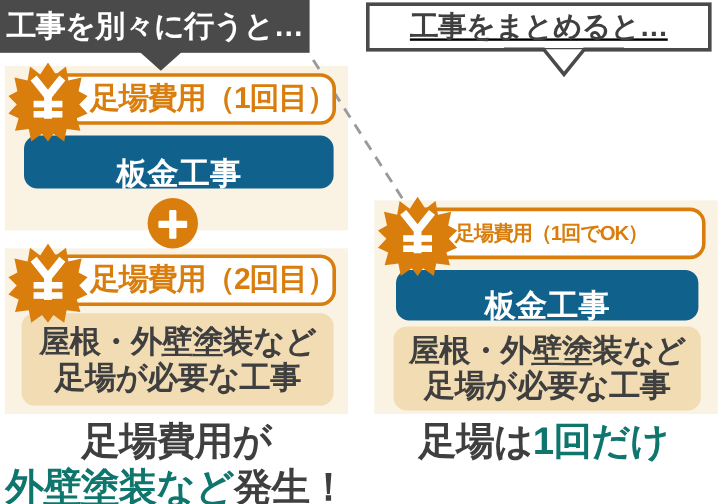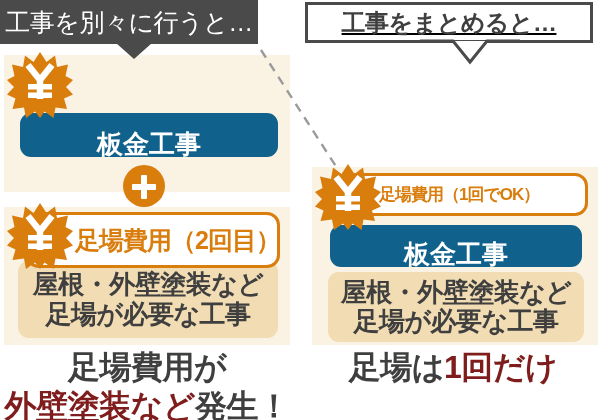--- a/index.html
+++ b/index.html
@@ -14,21 +14,21 @@
   .stage{position:relative;width:600px;height:420px;}
 
   
   .hdr-left{
     position:absolute;left:0;top:0;width:258px;height:44px;
     background:#4a4a4a;
     display:flex;align-items:center;justify-content:center;
     z-index:5;
   }
   .hdr-left-txt{
-    color:#ffffff;font-size:25px;font-weight:normal;letter-spacing:-0.5px;
+    color:#ffffff;font-size:25px;font-weight:bold;letter-spacing:-0.5px;
     white-space:nowrap;line-height:1;
   }
   .hdr-left-tail{
     position:absolute;left:116px;top:43px;
     width:0;height:0;
     border-left:18px solid transparent;
     border-right:18px solid transparent;
     border-top:16px solid #4a4a4a;
     z-index:5;
   }
@@ -70,21 +70,21 @@
     border-radius:13px;
     box-sizing:border-box;
     display:flex;align-items:center;
     color:#d97d0d;
     font-size:25px;font-weight:bold;letter-spacing:-1px;
     white-space:nowrap;
     line-height:1;
     z-index:3;
   }
   .pill-l1{left:26px;top:61px;width:254px;height:43px;padding-left:46px;}
-  .pill-l2{left:26px;top:212px;width:254px;height:56px;padding-left:46px;}
+  .pill-l2{left:26px;top:212px;width:254px;height:43px;padding-left:46px;}
   .pill-r{left:334px;top:173px;width:254px;height:43px;padding-left:42px;font-size:17px;}
 
   
   .badge{position:absolute;width:68px;height:68px;z-index:4;}
   .badge-l1{left:6px;top:51px;}
   .badge-l2{left:6px;top:202px;}
   .badge-r{left:314px;top:163px;}
 
   
   .teal{
@@ -128,21 +128,21 @@
     position:absolute;
     text-align:center;
     color:#3f3f3f;
     font-size:32px;font-weight:bold;
     letter-spacing:-0.5px;
     line-height:1.22;
     white-space:nowrap;
   }
   .cap-l{left:0;top:348px;width:294px;}
   .cap-r{left:306px;top:348px;width:294px;}
-  .hi{color:#7f1d1d;}
+  .hi{color:#0f766e;}
 </style>
 </head>
 <body>
 
 <div class="stage">
 
   <svg class="connector" viewBox="0 0 110 130">
     <line x1="6" y1="6" x2="82" y2="124" stroke="#9a9a9a" stroke-width="2.4" stroke-dasharray="9 7" stroke-linecap="butt"></line>
   </svg>
 
@@ -158,20 +158,23 @@
     <path d="M0 3 L33 3 L50 24 L67 3 L100 3" fill="#ffffff" stroke="none"></path>
     <path d="M0 3 L33 3 L50 24 L67 3 L100 3" fill="none" stroke="#4a4a4a" stroke-width="3" stroke-linejoin="miter" stroke-linecap="butt"></path>
   </svg>
 
   <div class="card card-l1"></div>
 
   <div class="teal teal-l">
     <span>板金工事</span>
   </div>
 
+  <div class="pill pill-l1">
+    <span>足場費用（1回目）</span>
+  </div>
 
   <svg class="badge badge-l1" viewBox="0 0 68 68">
     <polygon fill="#d97d0d" points="34,1 40.5,11 49,4.5 51,16 62,13.5 59.5,25 67,29 60,36 67,43.5 58,47.5 61,58 49.5,56.5 47.5,67 38.5,60.5 34,67 29,60.5 20,67 18,56.5 6.5,58 9.5,47.5 1,43.5 8,36 1,29 8.5,25 6,13.5 17,16 19,4.5 27.5,11"></polygon>
     <path d="M34 48 L34 27 M34 29 L22 14 M34 29 L46 14" stroke="#ffffff" stroke-width="6.5" fill="none" stroke-linecap="butt"></path>
     <rect x="22" y="33" width="24" height="5.5" fill="#ffffff"></rect>
     <rect x="22" y="41.5" width="24" height="5.5" fill="#ffffff"></rect>
   </svg>
 
   <div class="plus"></div>
 

